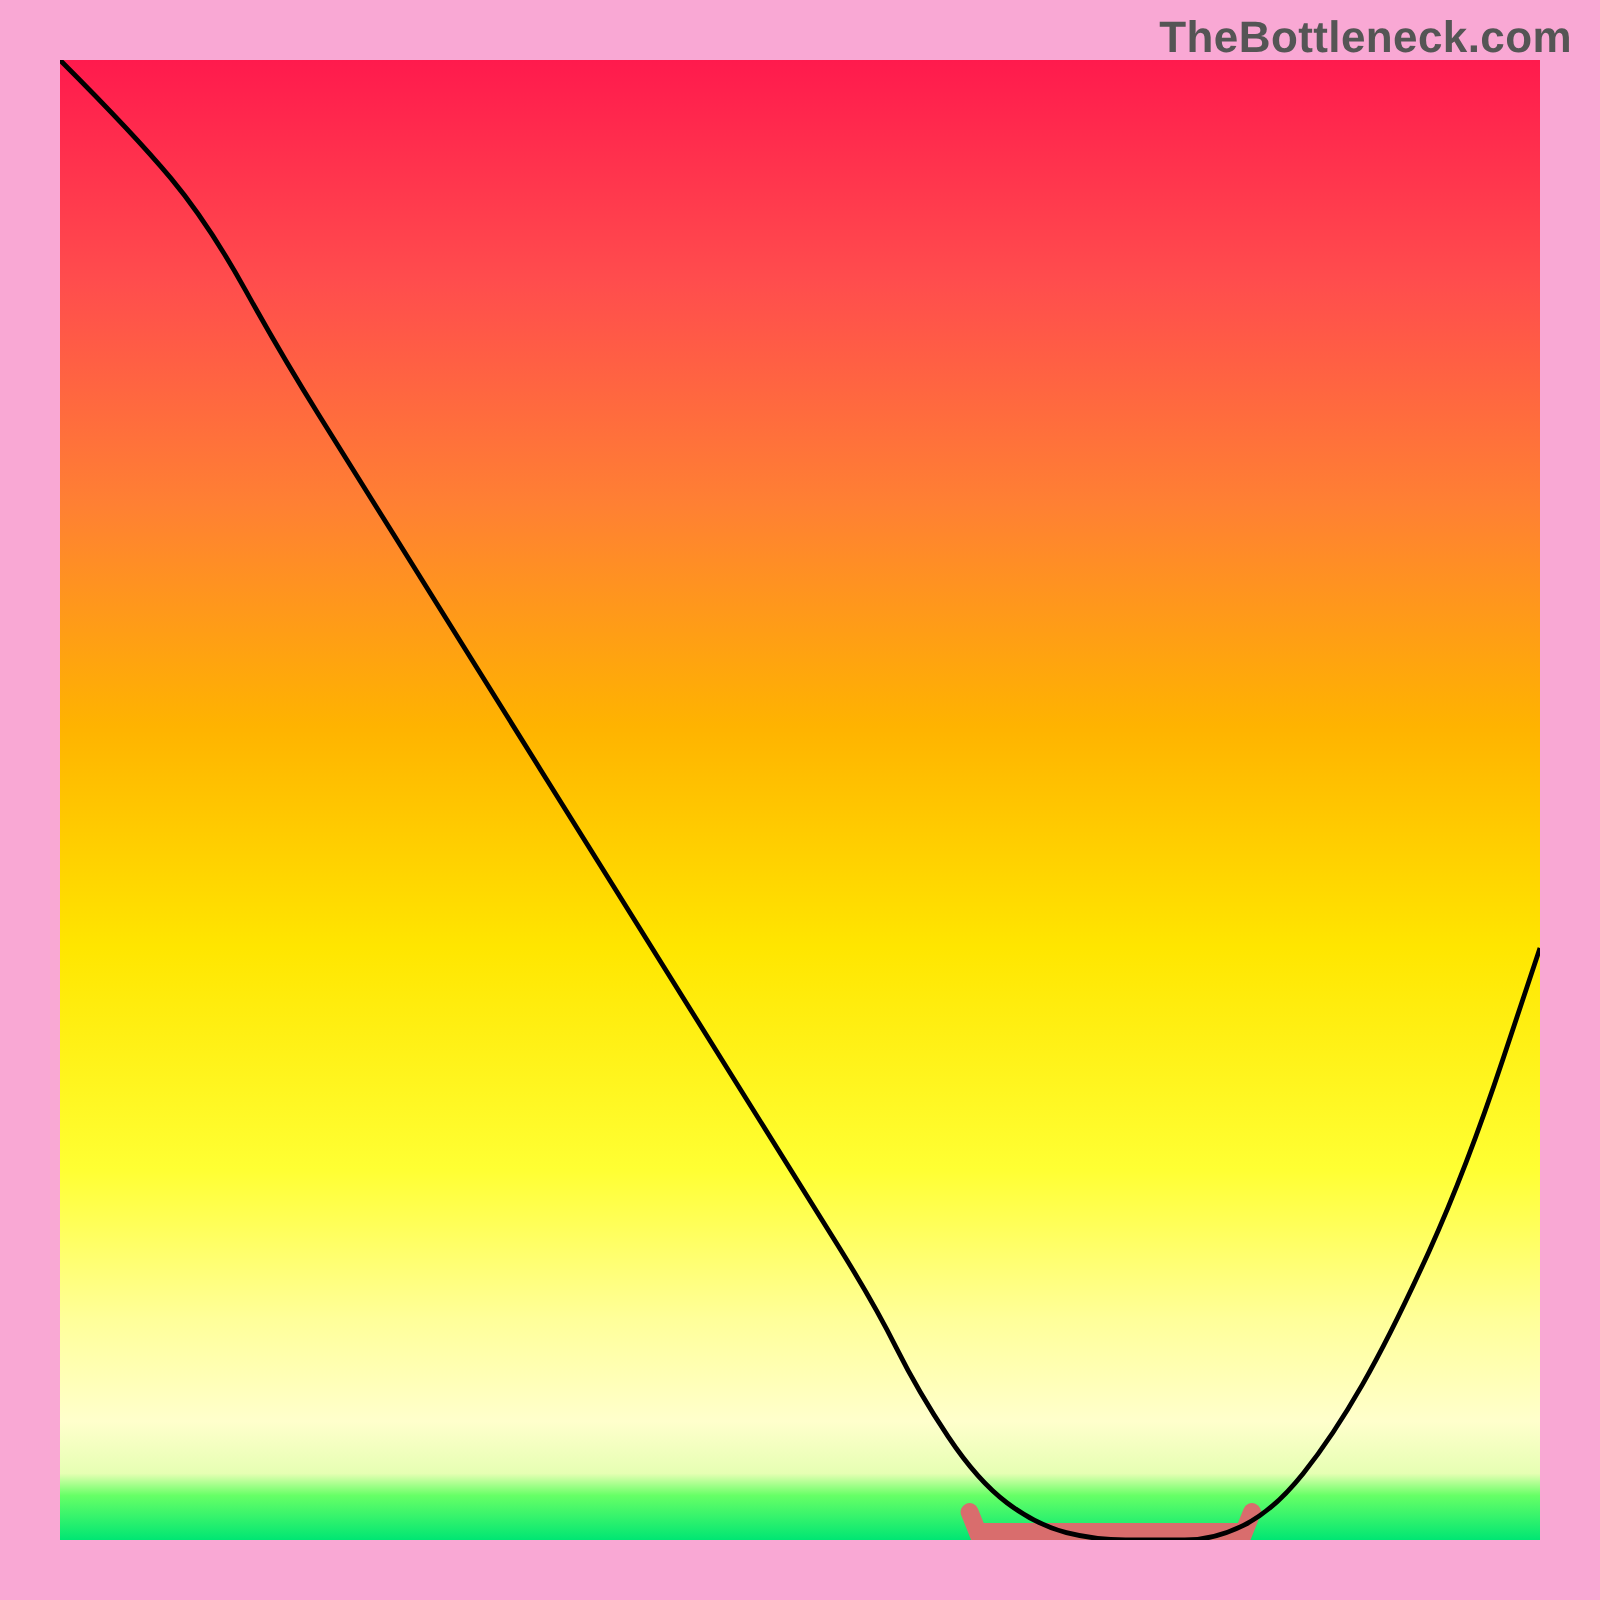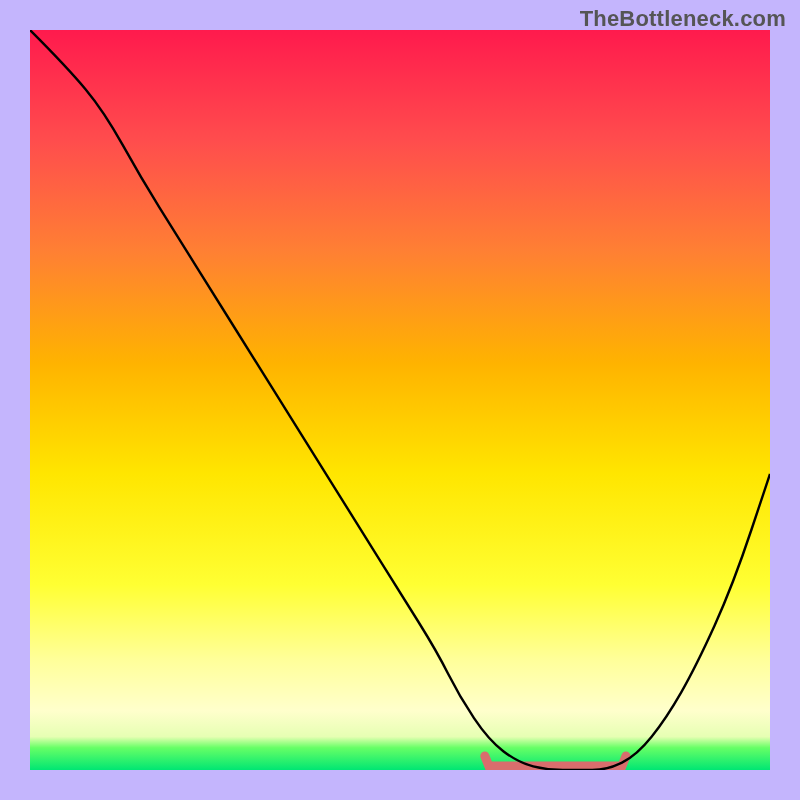--- a/index.html
+++ b/index.html
@@ -8,21 +8,21 @@
     width: 800px;
     height: 800px;
     background: #000;
     font-family: Arial, Helvetica, sans-serif;
     overflow: hidden;
   }
   .canvas {
     position: relative;
     width: 800px;
     height: 800px;
-    background: #c4b5fd;
+    background: #f9a8d4;
   }
   .plot-area {
     position: absolute;
     left: 30px;
     top: 30px;
     width: 740px;
     height: 740px;
     background: linear-gradient(
       to bottom,
       #ff1a4d 0%,

